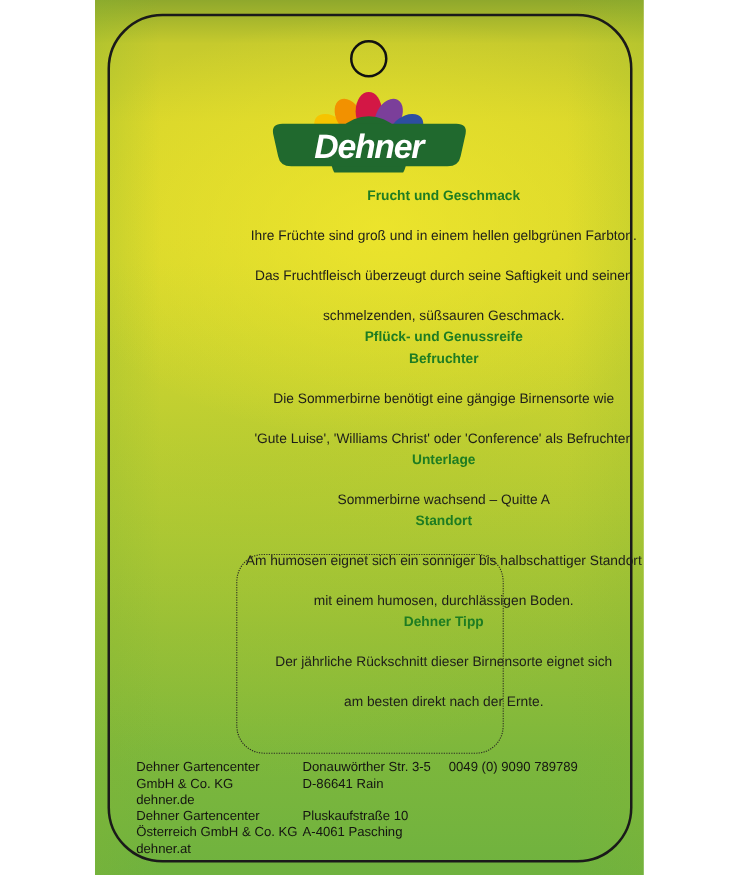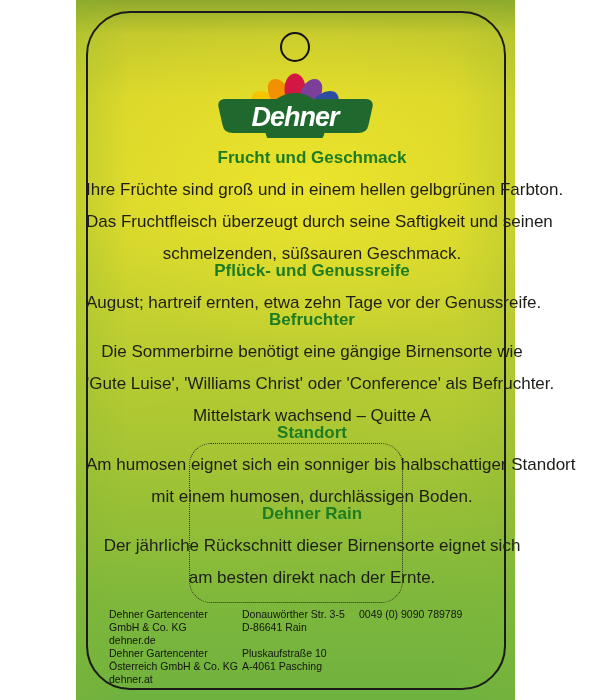--- a/index.html
+++ b/index.html
@@ -19,21 +19,21 @@
     position:absolute;left:10px;top:11px;width:416px;height:675px;
     border:2px solid #1a1a1a;border-radius:44px;
   }
   .hang-hole{
     position:absolute;left:204px;top:32px;width:30px;height:30px;
     border:2px solid #111;border-radius:50%;box-sizing:border-box;
   }
   .logo{position:absolute;left:129px;top:72px;width:180px;height:66px;}
   .copy{
     position:absolute;left:10px;top:149px;width:452px;text-align:center;
-    color:#1d1d1a;font-size:17px;line-height:17px;
+    color:#1d1d1a;font-size:11px;line-height:17px;padding-left:43px;
   }
   .sec-title{font-weight:bold;color:#1e7c22;height:17px;white-space:nowrap;}
   .sec-line{height:17px;white-space:nowrap;margin-top:15px;}
   .price-area{
     position:absolute;left:113px;top:443px;width:214px;height:160px;
     border:1.5px dotted #2e2e24;border-radius:22px;box-sizing:border-box;
   }
   .footer{
     position:absolute;left:33px;top:608px;display:flex;
     color:#141411;font-size:10.5px;line-height:12.8px;text-align:left;
@@ -69,37 +69,37 @@
 
   <div class="copy">
     <div class="sec">
       <div class="sec-title">Frucht und Geschmack</div>
       <div class="sec-line">Ihre Früchte sind groß und in einem hellen gelbgrünen Farbton.</div>
       <div class="sec-line">Das Fruchtfleisch überzeugt durch seine Saftigkeit und seinen</div>
       <div class="sec-line">schmelzenden, süßsauren Geschmack.</div>
     </div>
     <div class="sec">
       <div class="sec-title">Pflück- und Genussreife</div>
-      <div class="sec-line">August; hartreif ernten, etwa zehn Tage vor der Genussreife.</div>
     </div>
     <div class="sec">
       <div class="sec-title">Befruchter</div>
       <div class="sec-line">Die Sommerbirne benötigt eine gängige Birnensorte wie</div>
       <div class="sec-line">'Gute Luise', 'Williams Christ' oder 'Conference' als Befruchter.</div>
     </div>
     <div class="sec">
-      <div class="sec-line">Mittelstark wachsend – Quitte A</div>
+      <div class="sec-title">Unterlage</div>
+      <div class="sec-line">Sommerbirne wachsend – Quitte A</div>
     </div>
     <div class="sec">
       <div class="sec-title">Standort</div>
       <div class="sec-line">Am humosen eignet sich ein sonniger bis halbschattiger Standort</div>
       <div class="sec-line">mit einem humosen, durchlässigen Boden.</div>
     </div>
     <div class="sec">
-      <div class="sec-title">Dehner Rain</div>
+      <div class="sec-title">Dehner Tipp</div>
       <div class="sec-line">Der jährliche Rückschnitt dieser Birnensorte eignet sich</div>
       <div class="sec-line">am besten direkt nach der Ernte.</div>
     </div>
   </div>
 
   <div class="price-area"></div>
 
   <div class="footer">
     <div class="f-col1">
       <div class="f-top">

